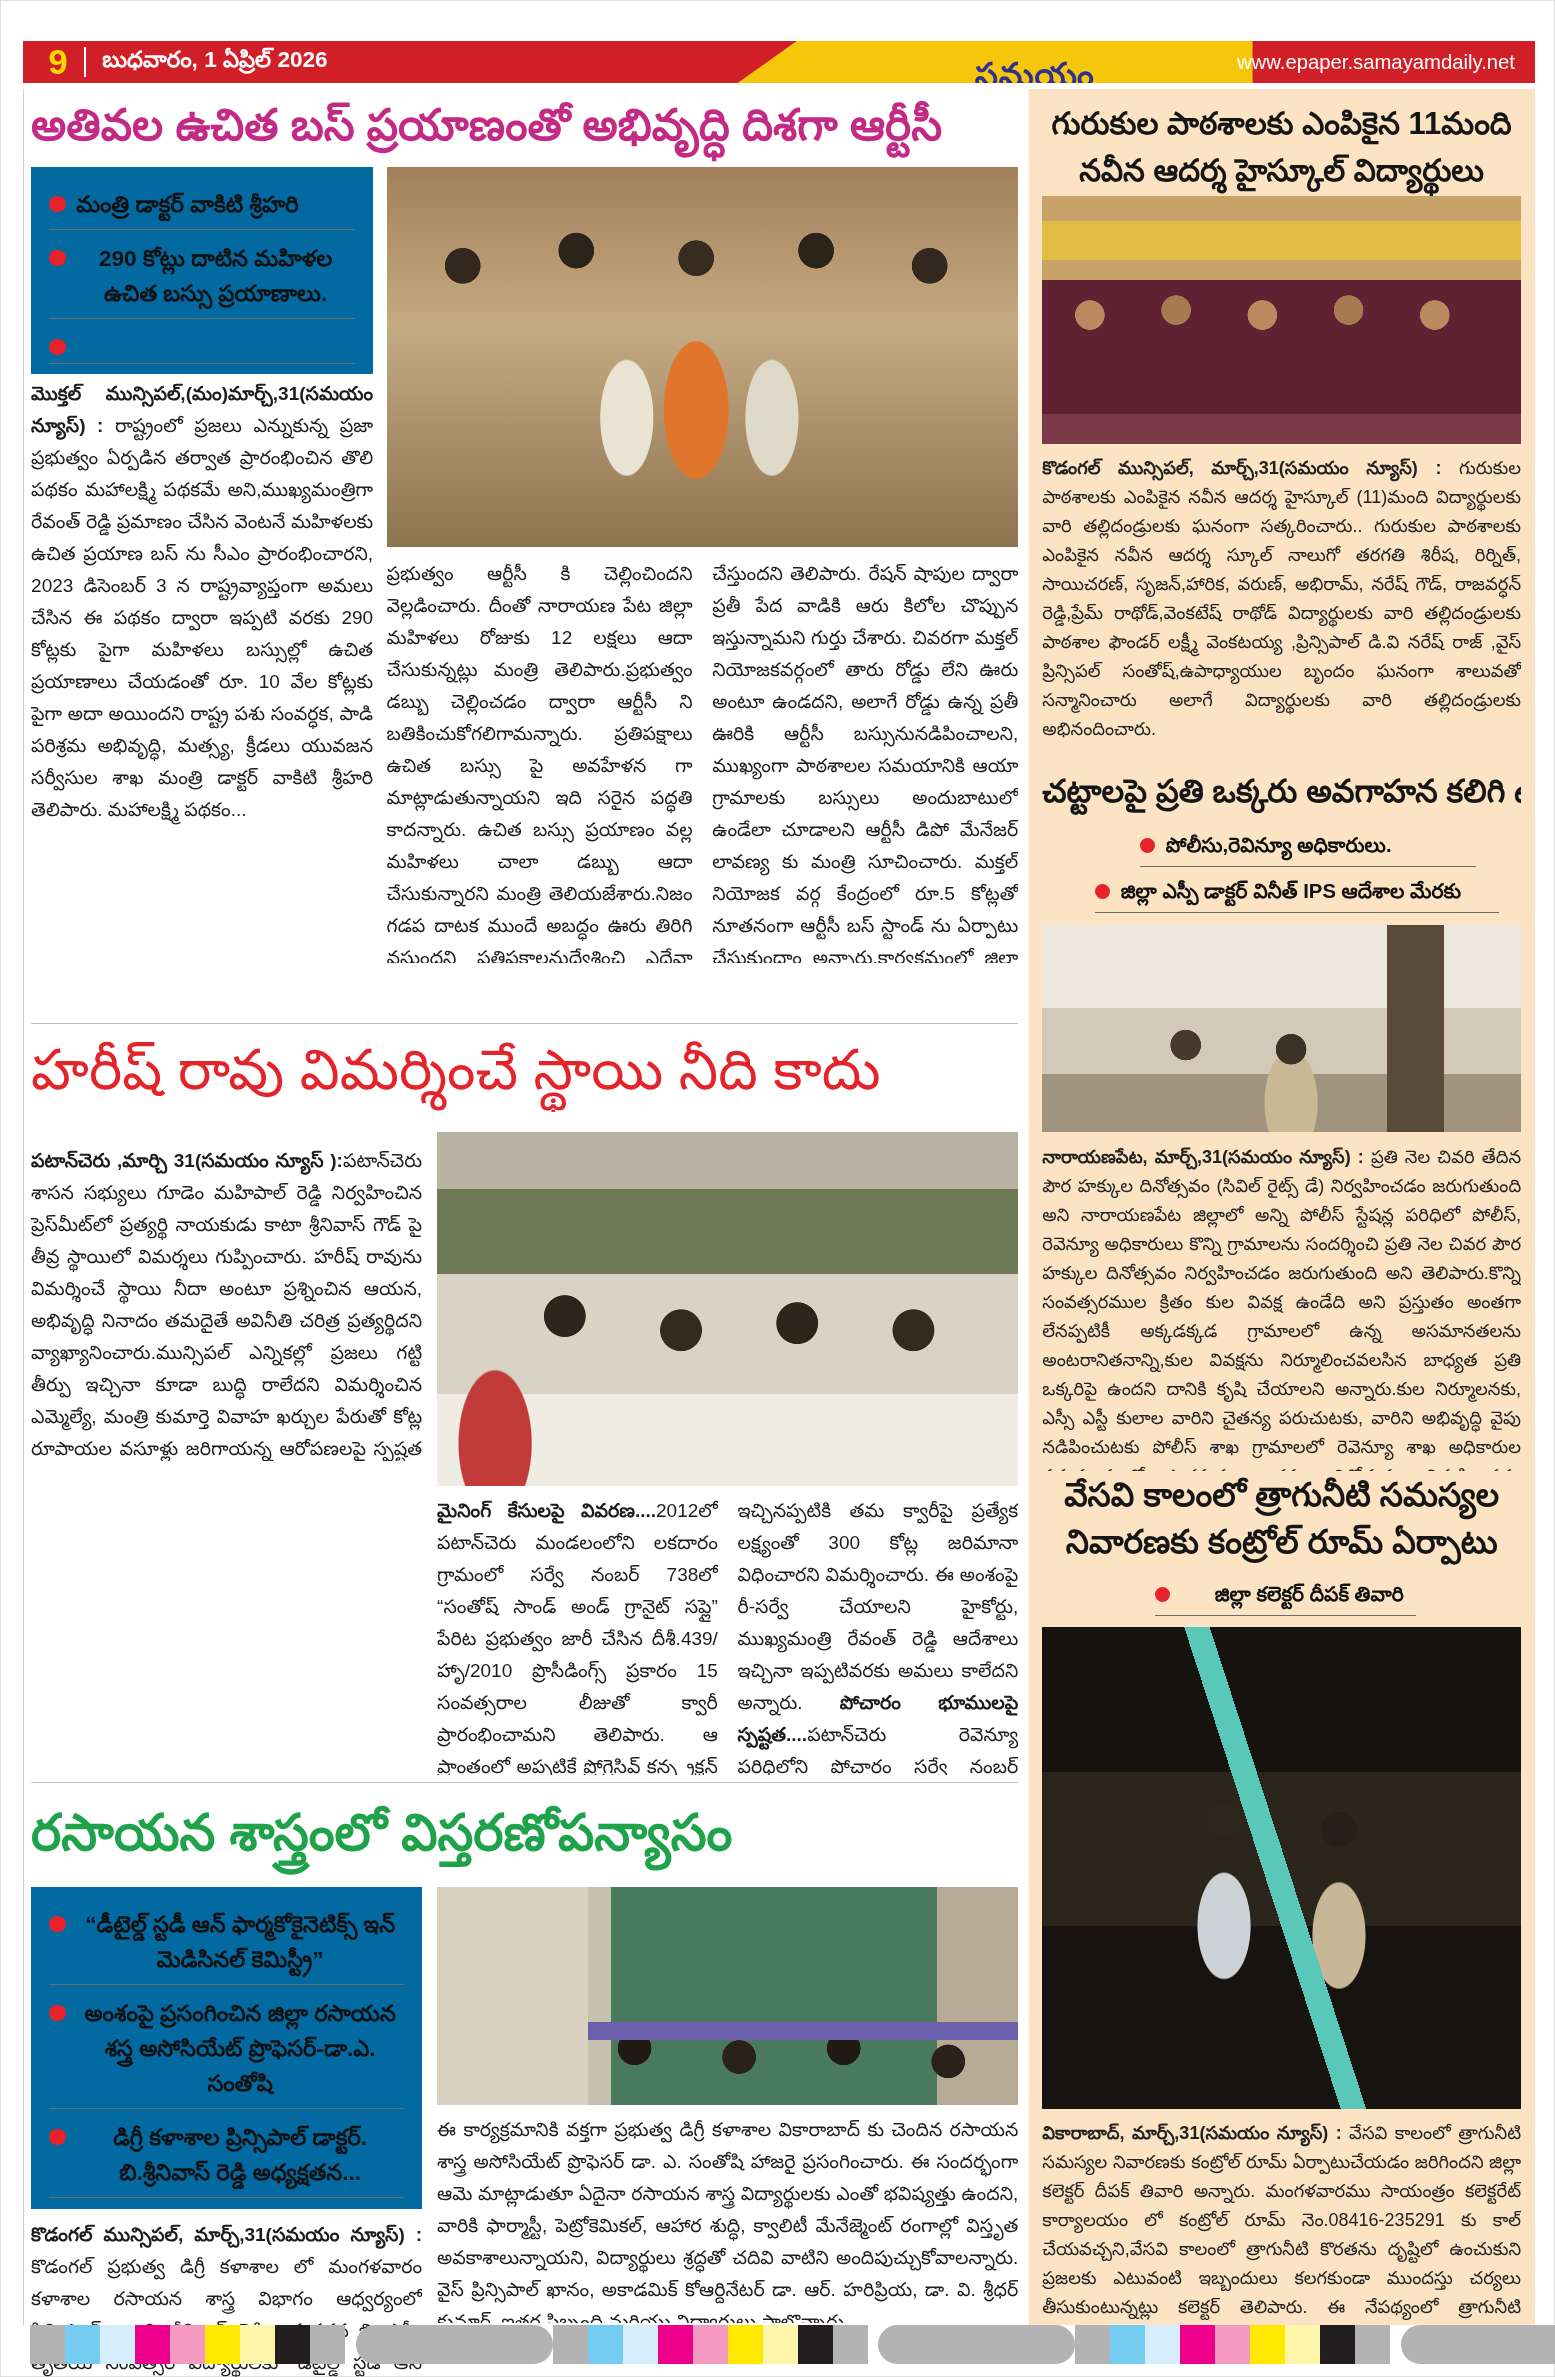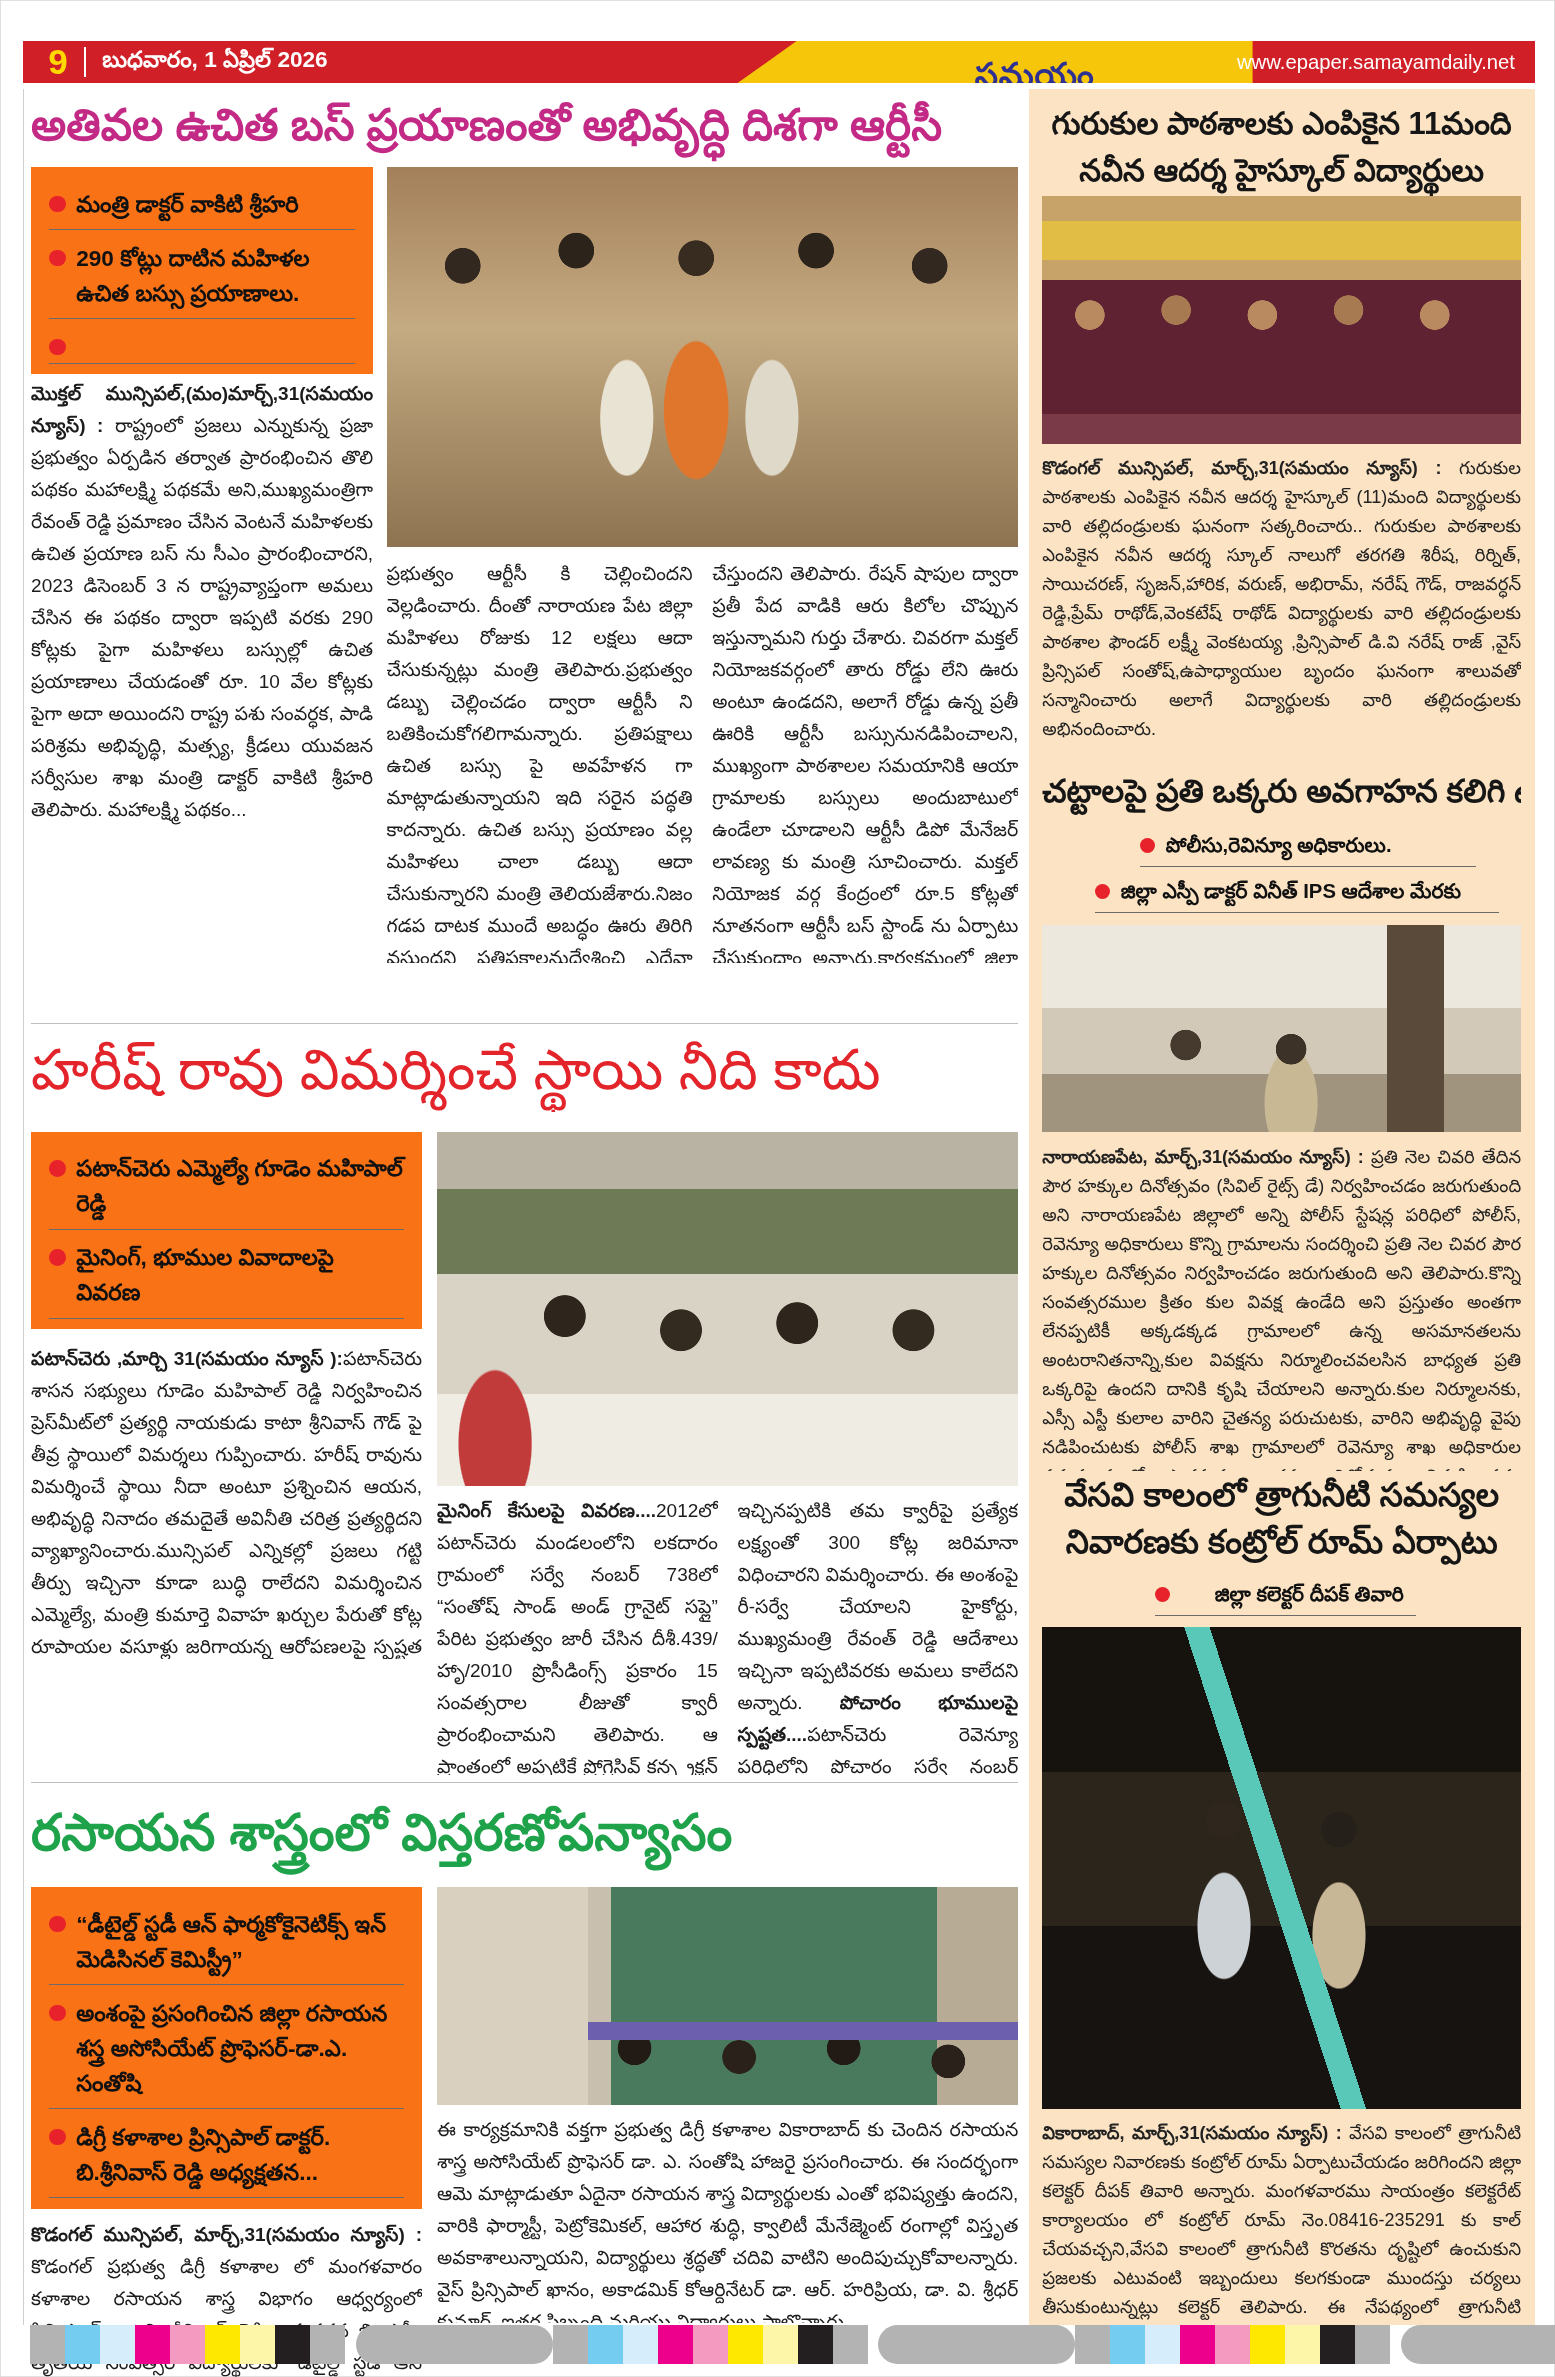--- a/index.html
+++ b/index.html
@@ -26,21 +26,21 @@
   .right-col { width:506px; margin-left:4.5px; background:#fbe3c3; padding:10.5px 13.5px 7.5px 13.5px;
                display:flex; flex-direction:column; overflow:hidden; }
 
   .rule-h { border:none; border-top:0.8px solid #bdbdbd; margin:7.5px 0; }
 
   
   .body-txt { font-size:19px; line-height:32px; text-align:justify; color:#1c1c1c; overflow:hidden; }
   .dateline { font-weight:bold; }
   .subhead-inline { font-weight:bold; }
 
-  .bullet-box { background:#f97316; padding:19.6px 18px 10.5px 18px; }
+  .bullet-box { background:#0369a1; padding:19.6px 18px 10.5px 18px;text-align:center; }
   .bullet { display:flex; align-items:flex-start; margin-bottom:10.5px; padding-bottom:7.5px;
             border-bottom:1.5px solid #6b6b6b; }
   .bullet:last-child { margin-bottom:0; }
   .dot { flex:0 0 16.6px; height:16.6px; border-radius:50%; background:#e8222a; margin:9px 10.5px 0 0; }
   .btxt { font-size:22.6px; line-height:35px; font-weight:bold; color:#111; }
 
   .bullet-line { display:flex; align-items:flex-start; padding-bottom:6px; border-bottom:1.5px solid #6b6b6b; }
   .bullet-line .dot { flex:0 0 15px; height:15px; margin-top:7.5px; }
   .bullet-line .btxt { font-size:20.3px; line-height:30px; }
 
@@ -186,30 +186,20 @@
           </div>
         </div>
       </div>
 
       <hr class="rule-h">
 
       <div>
         <div class="b-head">హరీష్ రావు విమర్శించే స్థాయి నీది కాదు</div>
         <div class="b-row">
           <div class="b-left">
-            <div class="bullet-box">
-              <div class="bullet">
-                  <span class="dot"></span>
-                  <span class="btxt">పటాన్‌చెరు ఎమ్మెల్యే గూడెం మహిపాల్ రెడ్డి</span>
-                </div>
-              <div class="bullet">
-                  <span class="dot"></span>
-                  <span class="btxt">మైనింగ్, భూముల వివాదాలపై వివరణ</span>
-                </div>
-            </div>
             <p class="body-txt b-col1"><span class="dateline">పటాన్‌చెరు ,మార్చి 31(సమయం న్యూస్ ):</span><span>పటాన్‌చెరు శాసన సభ్యులు గూడెం మహిపాల్ రెడ్డి నిర్వహించిన ప్రెస్‌మీట్‌లో ప్రత్యర్థి నాయకుడు కాటా శ్రీనివాస్ గౌడ్ పై తీవ్ర స్థాయిలో విమర్శలు గుప్పించారు. హరీష్ రావును విమర్శించే స్థాయి నీదా అంటూ ప్రశ్నించిన ఆయన, అభివృద్ధి నినాదం తమదైతే అవినీతి చరిత్ర ప్రత్యర్థిదని వ్యాఖ్యానించారు.మున్సిపల్ ఎన్నికల్లో ప్రజలు గట్టి తీర్పు ఇచ్చినా కూడా బుద్ధి రాలేదని విమర్శించిన ఎమ్మెల్యే, మంత్రి కుమార్తె వివాహ ఖర్చుల పేరుతో కోట్ల రూపాయల వసూళ్లు జరిగాయన్న ఆరోపణలపై స్పష్టత ఇవ్వాలని డిమాండ్ చేశారు. సొంత కుటుంబాన్ని ద్రోహం చేసిన చరిత్ర ఉందని, స్వార్థ ప్రయోజనాల కోసం కన్న తల్లిని కూడా పోలీస్ స్టేషన్ మెట్లు ఎక్కించారని...</span></p>
           </div>
           <div class="b-right">
             <div class="photo ph-harish"></div>
             <div class="b-cols">
               <p class="body-txt col"><span class="subhead-inline">మైనింగ్ కేసులపై వివరణ....</span><span>2012లో పటాన్‌చెరు మండలంలోని లకదారం గ్రామంలో సర్వే నంబర్ 738లో “సంతోష్ సాండ్ అండ్ గ్రానైట్ సప్లై” పేరిట ప్రభుత్వం జారీ చేసిన దీశీ.439/హృా/2010 ప్రొసీడింగ్స్ ప్రకారం 15 సంవత్సరాల లీజుతో క్వారీ ప్రారంభించామని తెలిపారు. ఆ ప్రాంతంలో అప్పటికే ప్రోగ్రెసివ్ కన్స్ట్రక్షన్ సంస్థ జాతీయ రహదారి నిర్మాణం కోసం మైనింగ్ చేపట్టిన విషయాన్ని సంబంధిత అధికారులకు తెలియజేశామని చెప్పారు.</span></p>
               <p class="body-txt col"><span>ఇచ్చినప్పటికి తమ క్వారీపై ప్రత్యేక లక్ష్యంతో 300 కోట్ల జరిమానా విధించారని విమర్శించారు. ఈ అంశంపై రీ-సర్వే చేయాలని హైకోర్టు, ముఖ్యమంత్రి రేవంత్ రెడ్డి ఆదేశాలు ఇచ్చినా ఇప్పటివరకు అమలు కాలేదని అన్నారు.</span> <span class="subhead-inline">పోచారం భూములపై స్పష్టత....</span><span>పటాన్‌చెరు రెవెన్యూ పరిధిలోని పోచారం సర్వే నంబర్ 62లోని 5 ఎకరాల భూమి 1974లో స్వాతంత్ర సమరయోధుడు వెంకటేశ్వర్లుకు కేటాయించబడిందని, 1997లో శంకర్ లాల్‌కు విక్రయించబడిందని, 1998 నుంచి ఇతరులకు బదిలీ...</span></p>
             </div>
           </div>
         </div>

